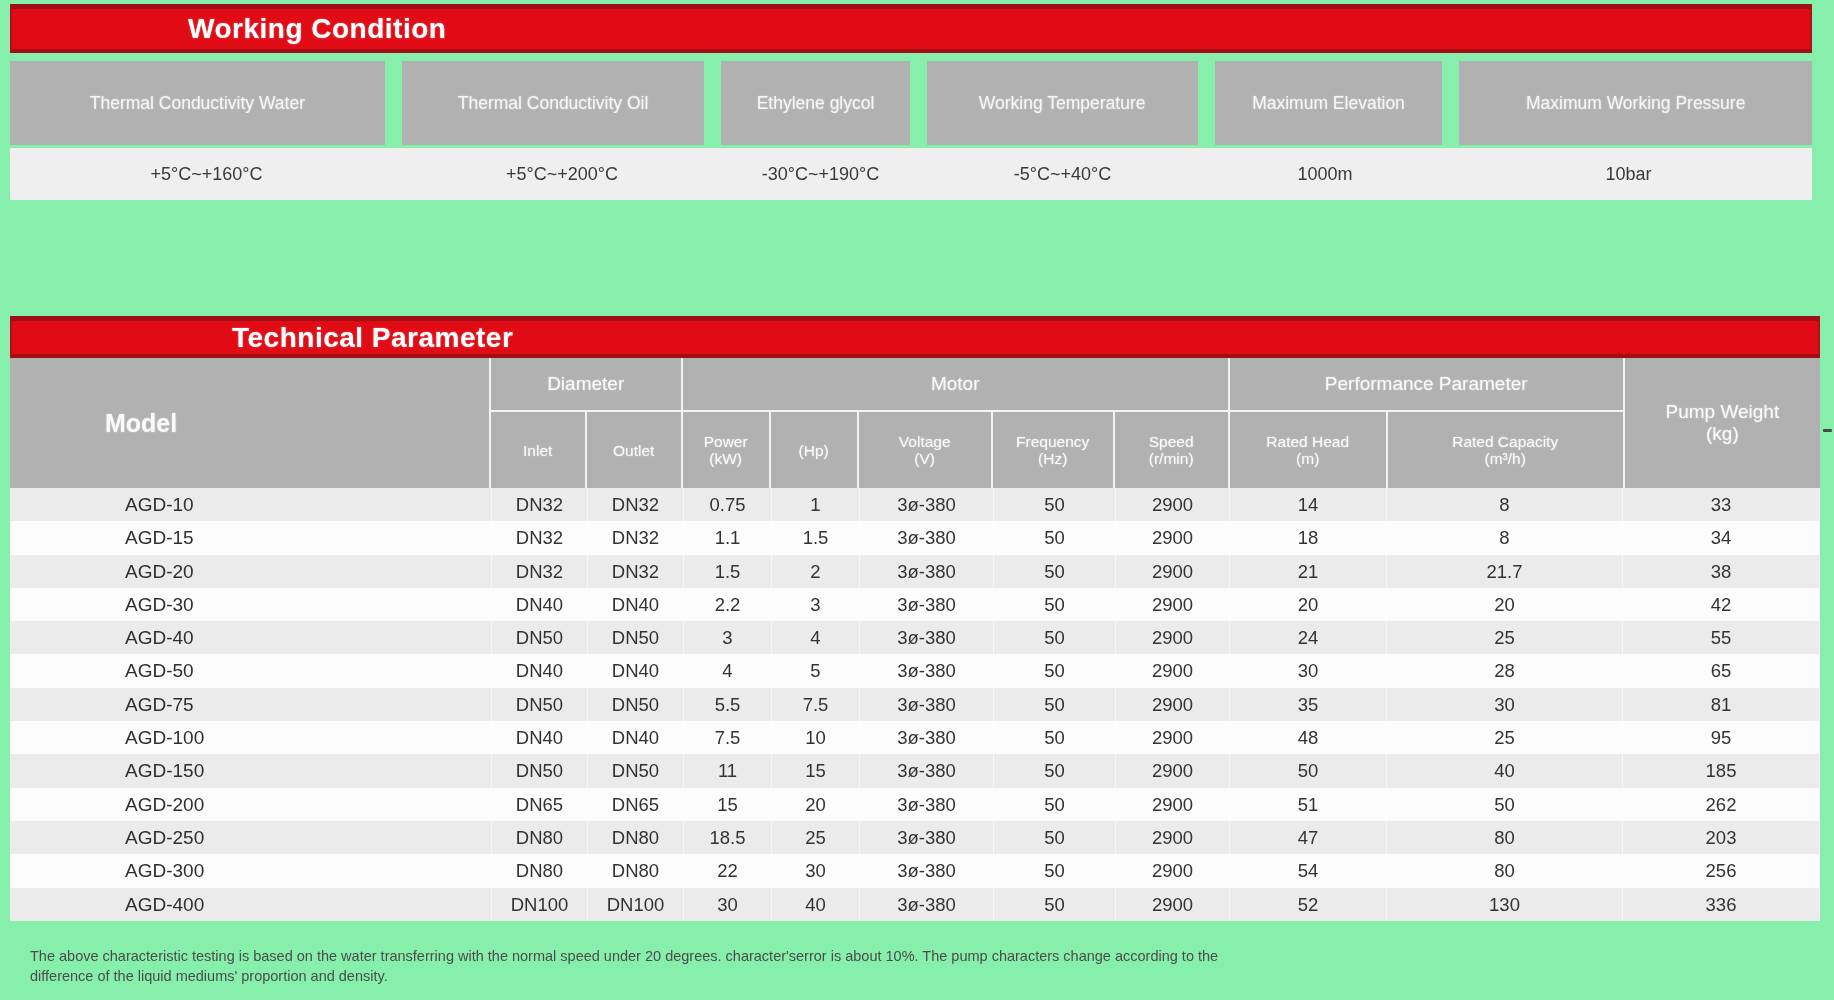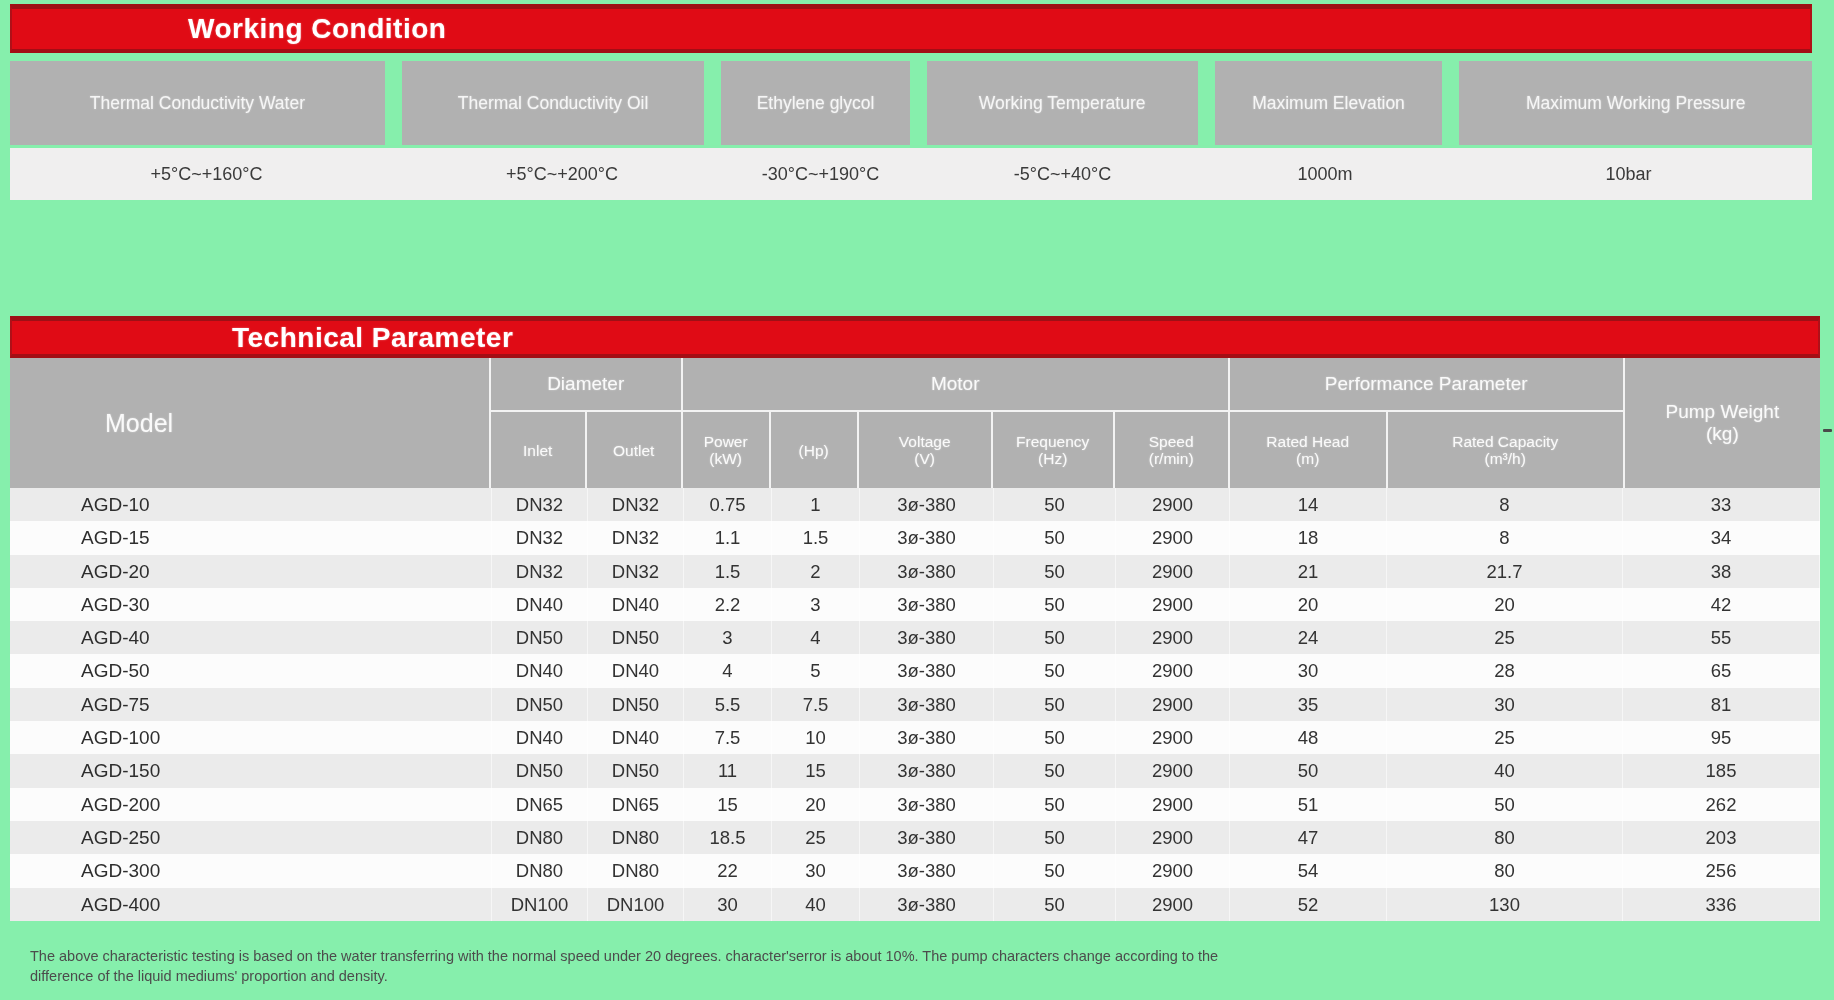--- a/index.html
+++ b/index.html
@@ -41,21 +41,21 @@
   .wc-values .wcc0{width:393px}.wc-values .wcc1{width:318px}.wc-values .wcc2{width:199px}
   .wc-values .wcc3{width:285px}.wc-values .wcc4{width:240px}.wc-values .wcc5{width:367px}
 
   
   .tp { position:absolute; left:10px; top:316px; width:1810px; }
   .tp .banner { height:42px; line-height:33px; font-size:28px; padding-left:220px; }
   .tp-header { display:flex; height:130px; background:#b1b1b1; color:#fafafa;
                text-shadow:0 0 2px rgba(255,255,255,.5); }
   .vsep { width:2px; background:rgba(255,255,255,.85); height:100%; }
   .tph-model { width:480px; display:flex; align-items:center;
-               padding-left:95px; font-size:25px; font-weight:normal; }
+               padding-left:95px; font-size:25px; font-weight:bold; }
   .tph-weight { width:196px; display:flex; flex-direction:column;
                 align-items:center; justify-content:center;
                 font-size:19px; line-height:22px; }
   .tp-group { display:flex; flex-direction:column; }
   .tpg-diameter{width:190px}.tpg-motor{width:545px}.tpg-perf{width:393px}
   .group-label { height:54px; display:flex; align-items:center; justify-content:center;
                  font-size:19px; border-bottom:2px solid rgba(255,255,255,.85); }
   .subrow { display:flex; flex:1; }
   .subcell { display:flex; flex-direction:column; align-items:center;
              justify-content:center; font-size:15.5px; line-height:17px; }
@@ -64,21 +64,21 @@
   .sc-frequency{width:120px}.sc-speed{width:113px}
   .sc-head{width:156px}.sc-capacity{width:235px}
 
   
   .tp-rows { width:1810px; }
   .tp-row { display:flex; height:33.3px; line-height:33.3px; }
   .tp-row.odd  { background:#ebebeb; }
   .tp-row.even { background:#fcfcfc; }
   .tp-row .cell { text-align:center; font-size:18.5px; color:#333333;
                   border-right:1px solid rgba(255,255,255,.55); }
-  .tp-row .c0 { text-align:left; padding-left:71px; font-size:19px; color:#2e2e2e; }
+  .tp-row .c0 { text-align:left; padding-left:115px; font-size:19px; color:#2e2e2e; }
   .c0{width:482px}.c1{width:96px}.c2{width:96px}.c3{width:88px}.c4{width:88px}
   .c5{width:134px}.c6{width:122px}.c7{width:114px}.c8{width:157px}
   .c9{width:236px}.c10{width:197px}
 
   
   .footnote { position:absolute; left:30px; top:946px; width:1400px;
               font-size:14.5px; line-height:20px; color:#4c4c4c; }
 
   
   .edge-dash { position:absolute; left:1823px; top:429px; width:9px; height:3px;

